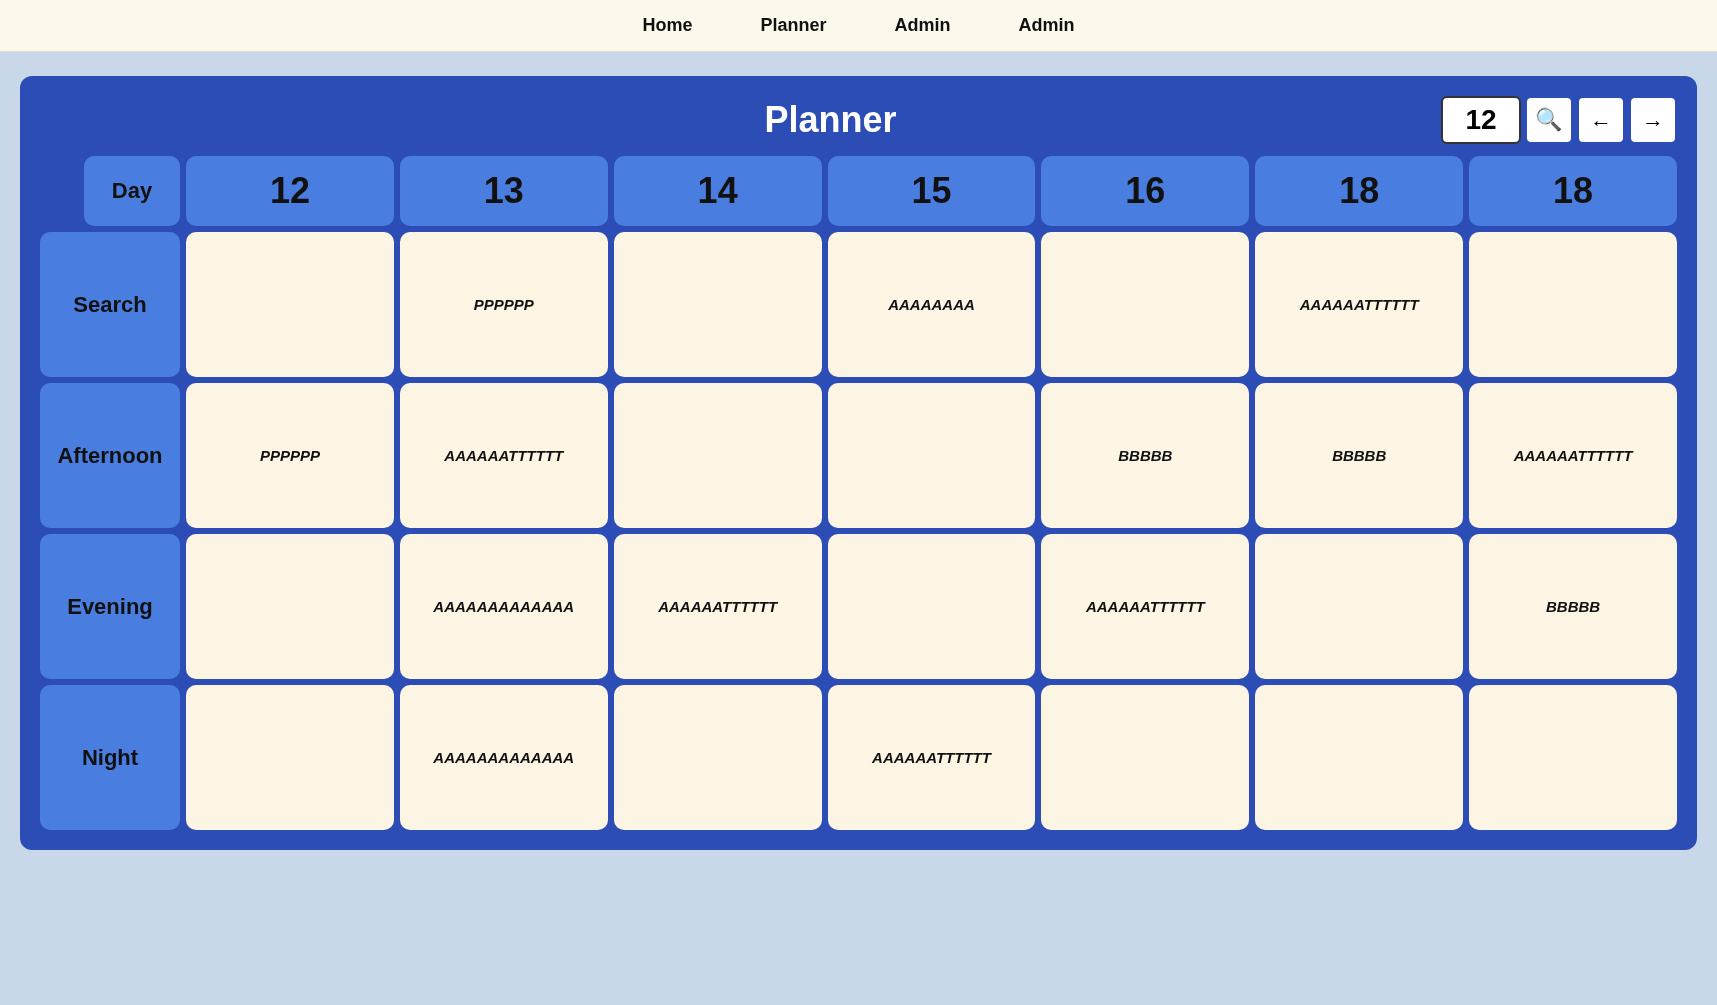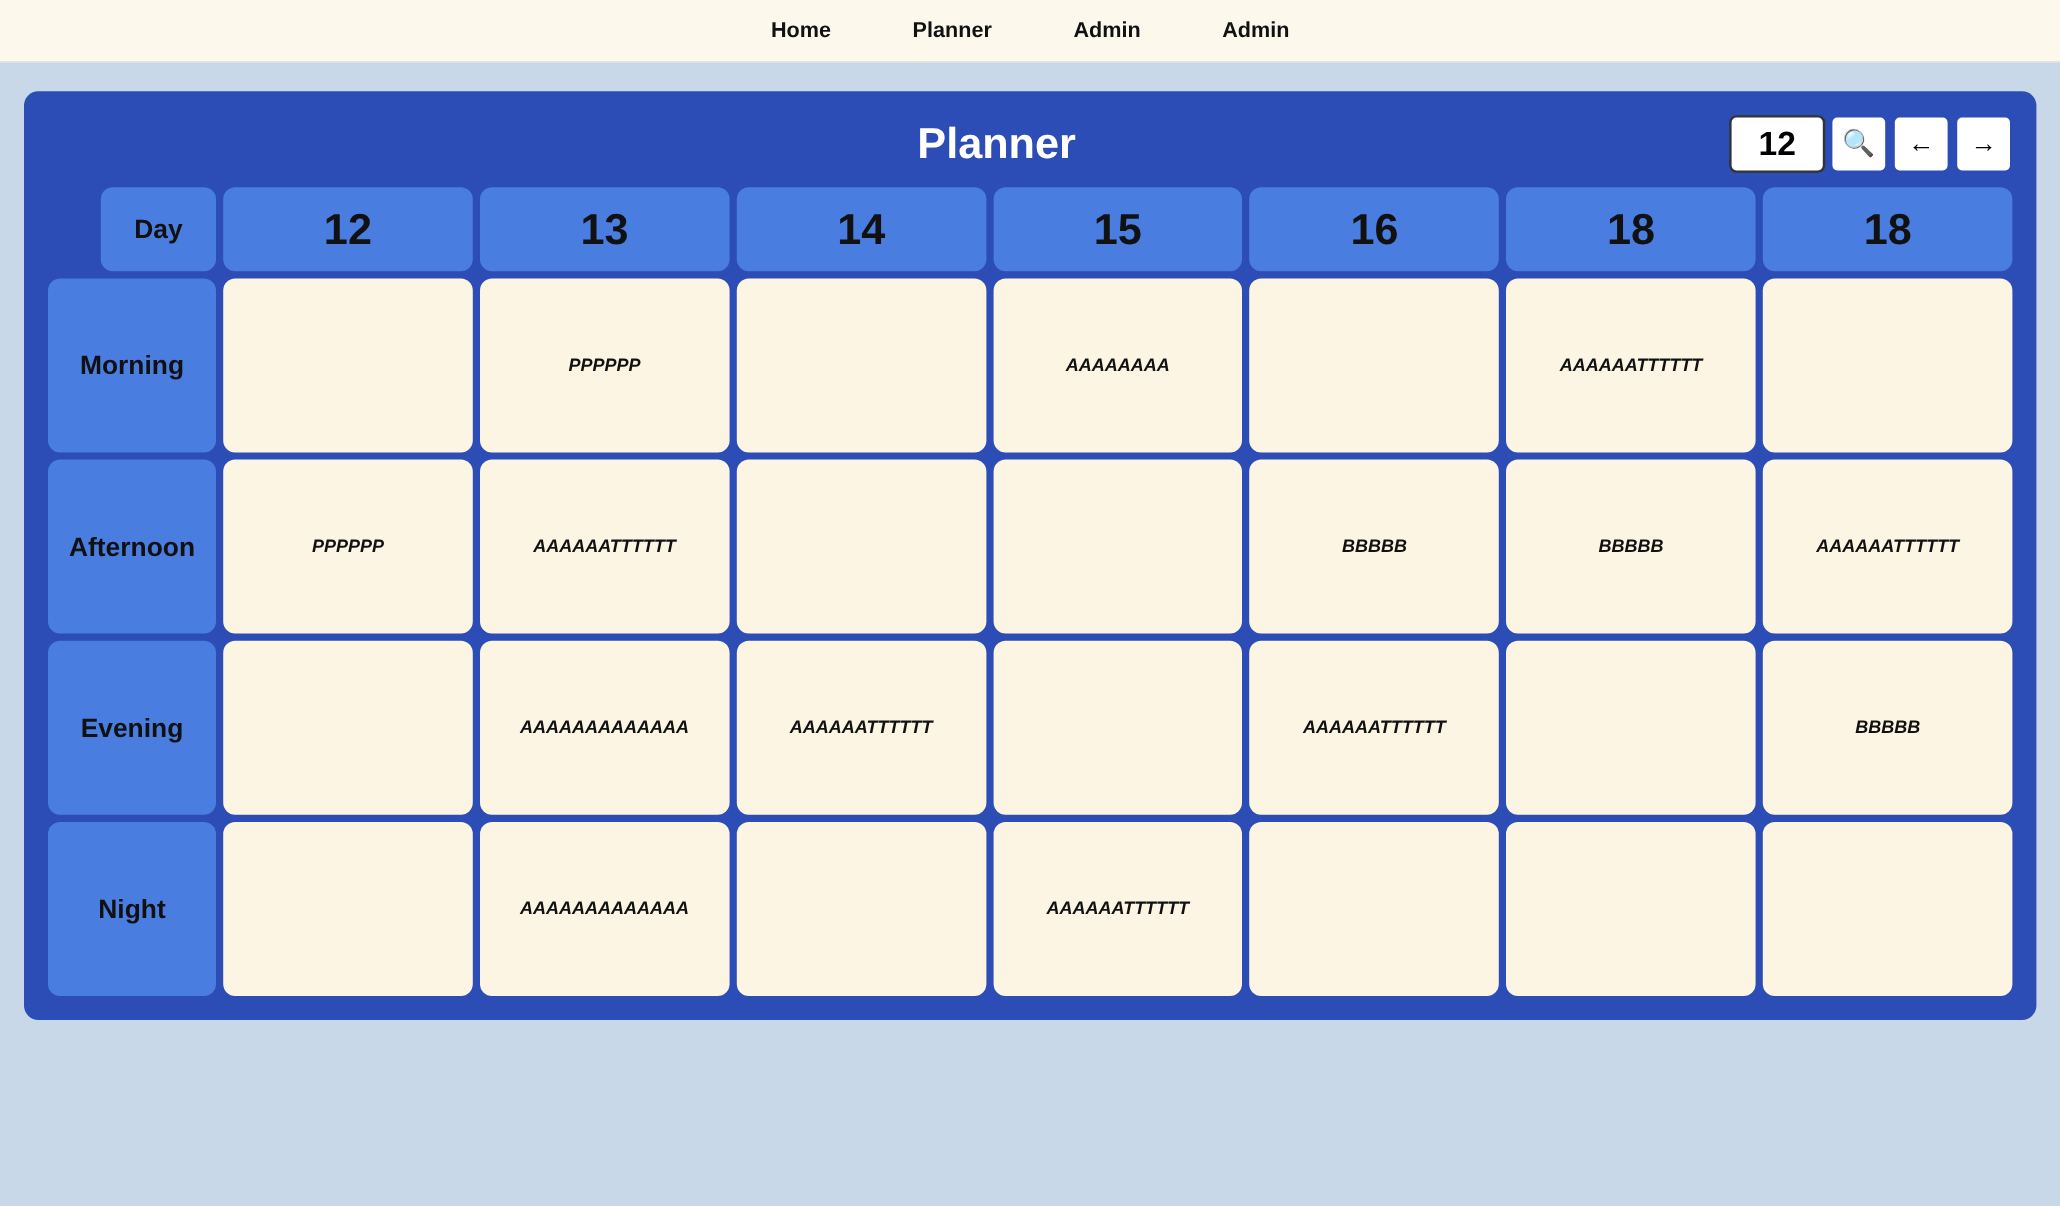--- a/index.html
+++ b/index.html
@@ -161,21 +161,21 @@
 
     <div class="day-label day-col-header">Day</div>
 
   <div class="day-label">12</div>
       <div class="day-label">13</div>
       <div class="day-label">14</div>
       <div class="day-label">15</div>
       <div class="day-label">16</div>
       <div class="day-label">18</div>
       <div class="day-label">18</div>
-      <div class="row-label">Morning</div>
+      <div class="row-label">Search</div>
       <div class="cell empty"></div>
       <div class="cell">PPPPPP</div>
       <div class="cell empty"></div>
       <div class="cell">AAAAAAAA</div>
       <div class="cell empty"></div>
       <div class="cell">AAAAAATTTTTT</div>
       <div class="cell empty"></div>
       <div class="row-label">Afternoon</div>
       <div class="cell">PPPPPP</div>
       <div class="cell">AAAAAATTTTTT</div>

